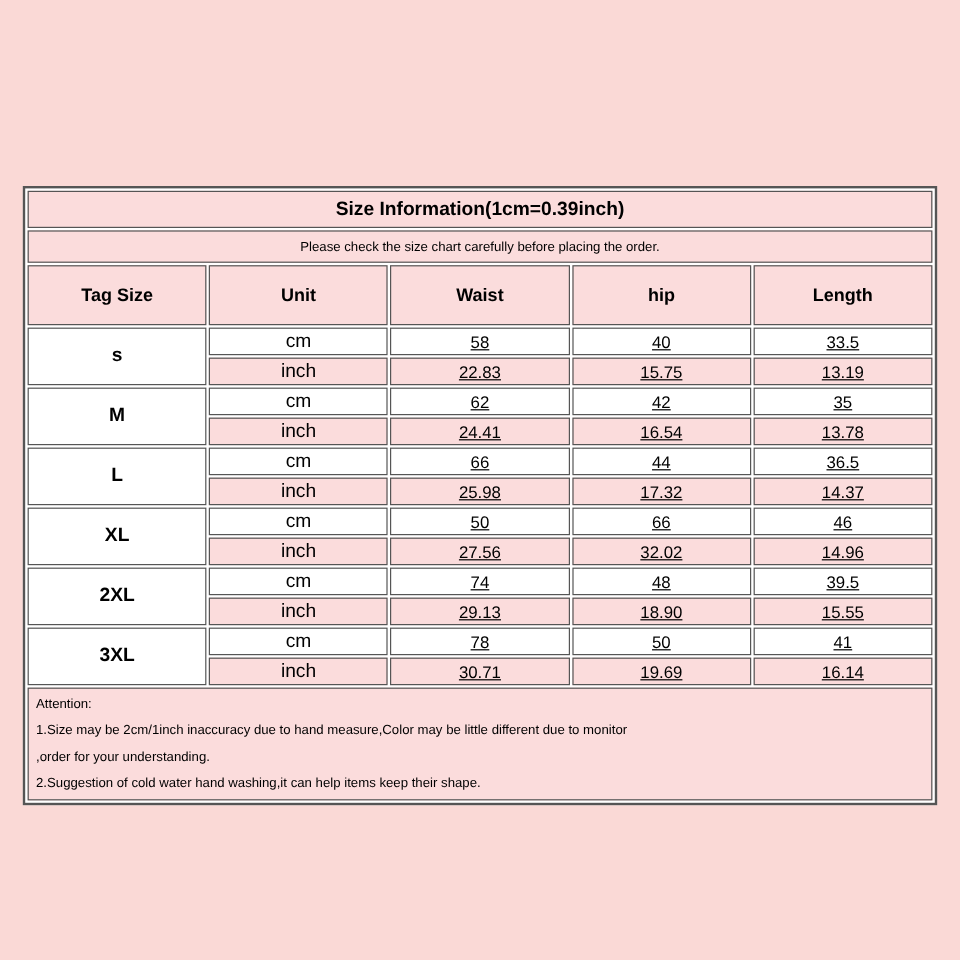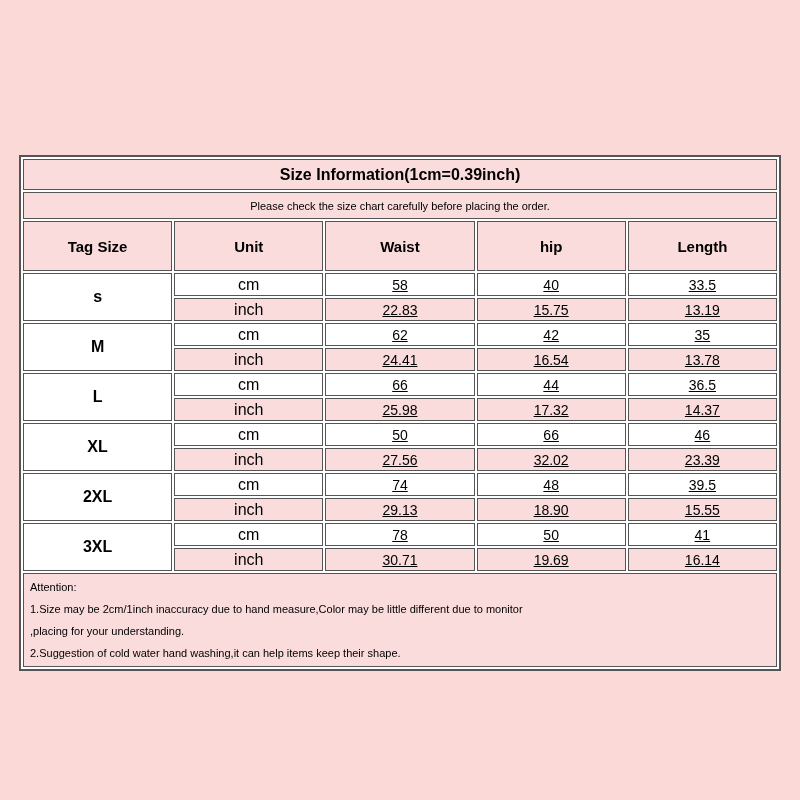--- a/index.html
+++ b/index.html
@@ -115,21 +115,21 @@
         <td rowspan="2" class="white tag-cell">XL</td>
         <td class="white unit-cell">cm</td>
         <td class="white value-cell">50</td>
         <td class="white value-cell">66</td>
         <td class="white value-cell">46</td>
       </tr>
       <tr>
         <td class="pink unit-cell">inch</td>
         <td class="pink value-cell">27.56</td>
         <td class="pink value-cell">32.02</td>
-        <td class="pink value-cell">23.39</td>
+        <td class="pink value-cell">14.96</td>
       </tr>
 
       <tr>
         <td rowspan="2" class="white tag-cell">2XL</td>
         <td class="white unit-cell">cm</td>
         <td class="white value-cell">74</td>
         <td class="white value-cell">48</td>
         <td class="white value-cell">39.5</td>
       </tr>
       <tr>
@@ -150,19 +150,19 @@
         <td class="pink unit-cell">inch</td>
         <td class="pink value-cell">30.71</td>
         <td class="pink value-cell">19.69</td>
         <td class="pink value-cell">16.14</td>
       </tr>
 
       <tr>
         <td colspan="5" class="pink attention-cell">
           <div>Attention:</div>
           <div>1.Size may be 2cm/1inch inaccuracy due to hand measure,Color may be little different due to monitor</div>
-          <div>,placing for your understanding.</div>
+          <div>,order for your understanding.</div>
           <div>2.Suggestion of cold water hand washing,it can help items keep their shape.</div>
         </td>
       </tr>
     </tbody>
   </table>
 </div>
 
 </body></html>

